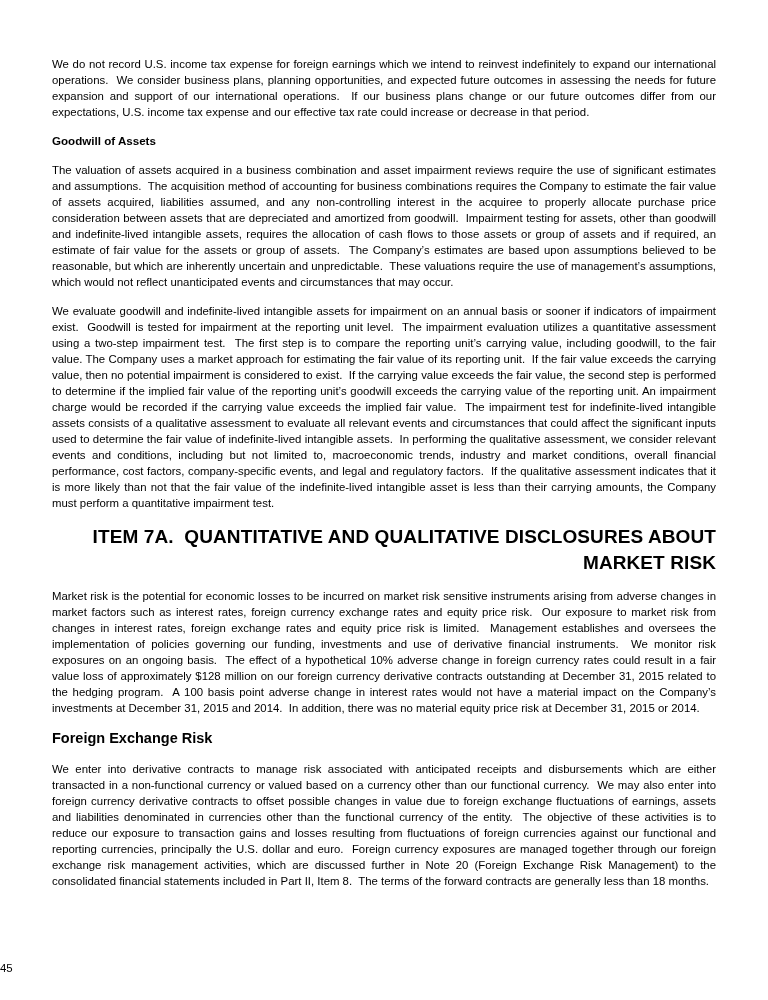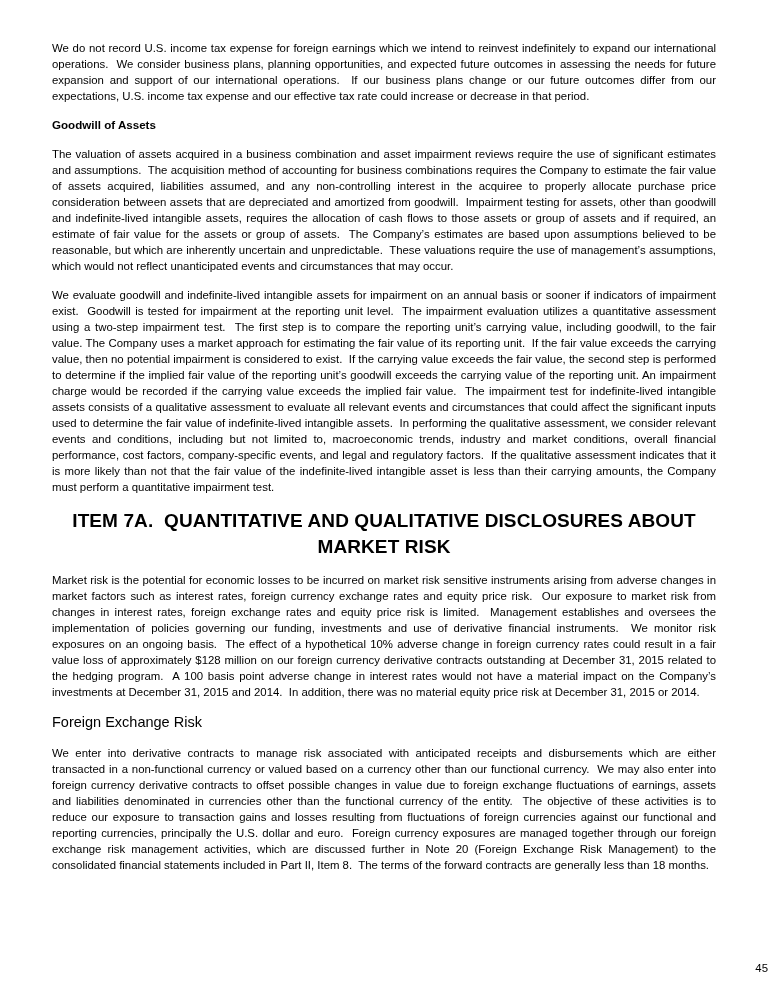--- a/index.html
+++ b/index.html
@@ -8,21 +8,21 @@
     background: #ffffff;
   }
   .page {
     position: relative;
     width: 768px;
     height: 1000px;
     box-sizing: border-box;
     background: #ffffff;
     color: #000000;
     font-family: "Liberation Sans", sans-serif;
-    padding: 40px 52px 0 52px;
+    padding: 56px 52px 0 52px;
     overflow: hidden;
   }
   .body-text {
     font-size: 11.4px;
     line-height: 16px;
     text-align: justify;
     white-space: pre-wrap;
     margin: 0 0 13px 0;
   }
   .subheading {
@@ -31,36 +31,36 @@
     line-height: 15px;
     margin: 0 0 14px 0;
     text-align: left;
   }
   .item-heading {
     font-size: 19px;
     font-weight: bold;
     line-height: 26px;
     letter-spacing: 0.1px;
     margin: 3px 0 12px 0;
-    text-align: center;
+    text-align: right;
     white-space: pre-wrap;
   }
   .fx-heading {
     font-size: 14.5px;
-    font-weight: normal;
+    font-weight: bold;
     line-height: 18px;
     margin: 4px 0 14px 0;
     text-align: left;
   }
   .page-number {
     position: absolute;
     left: 0;
     right: 0;
     bottom: 26px;
-    text-align: right;
+    text-align: left;
     font-size: 11.4px;
     color: #000000;
   }
 </style>
 </head>
 <body>
 
 <div class="page">
 
   <p class="body-text">We do not record U.S. income tax expense for foreign earnings which we intend to reinvest indefinitely to expand our international operations.  We consider business plans, planning opportunities, and expected future outcomes in assessing the needs for future expansion and support of our international operations.  If our business plans change or our future outcomes differ from our expectations, U.S. income tax expense and our effective tax rate could increase or decrease in that period.</p>

